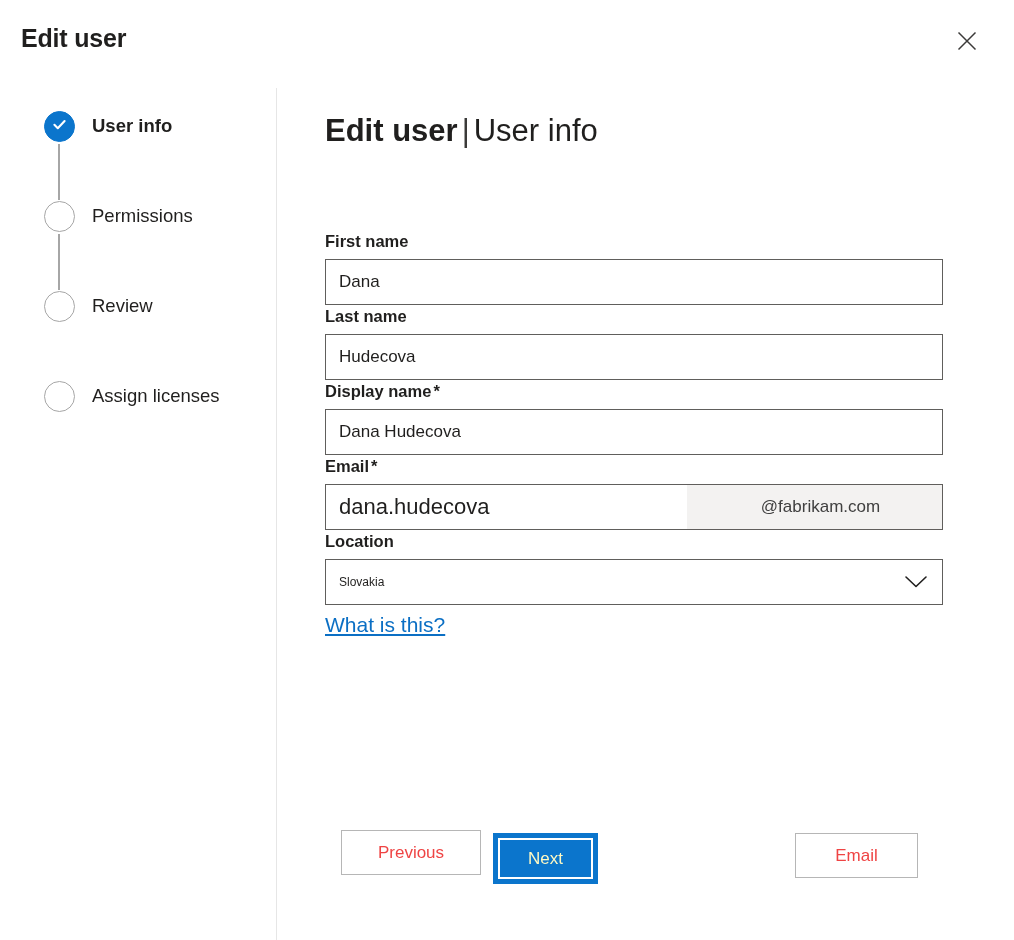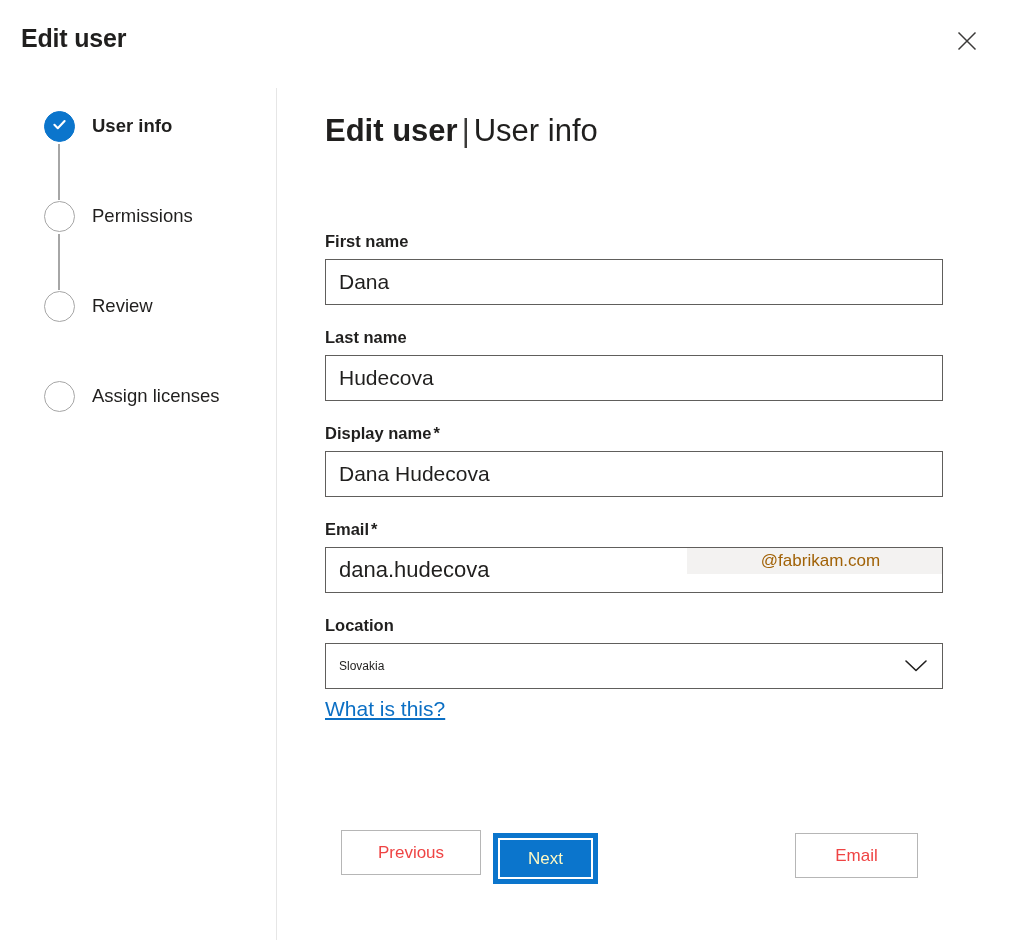--- a/index.html
+++ b/index.html
@@ -137,40 +137,40 @@
     padding: 0 4px;
   }
   .content-heading .heading-rest { font-weight: 400; }
 
   .form {
     position: absolute;
     left: 0;
     top: 230px;
     width: 618px;
   }
-  .field { margin-bottom: 21px; }
+  .field { }
   .field-label {
     font-size: 16.5px;
     font-weight: 600;
     line-height: 22px;
     color: #201f1e;
     margin-bottom: 7px;
     display: block;
   }
   .required-mark {
     font-weight: 600;
     padding-left: 2px;
   }
   .text-input {
     width: 618px;
     height: 46px;
     border: 1px solid #605e5c;
     background: #ffffff;
     font-family: "Liberation Sans", sans-serif;
-    font-size: 21px;
+    font-size: 17px;
     color: #201f1e;
     padding: 8px 13px;
     outline: none;
     display: block;
   }
 
   
   .email-row {
     display: flex;
     width: 618px;
@@ -185,27 +185,27 @@
     border: none;
     background: transparent;
     font-family: "Liberation Sans", sans-serif;
     font-size: 22px;
     color: #201f1e;
     padding: 0 13px;
     outline: none;
   }
   .email-suffix {
     flex: 1 1 auto;
-    height: 26px;
+    height: 44px;
     background: #f3f2f1;
     display: flex;
     align-items: center;
     justify-content: center;
     font-size: 17px;
-    color: #a16207;
+    color: #404040;
     padding-left: 12px;
   }
 
   
   .select-wrap {
     position: relative;
     width: 618px;
     height: 46px;
     border: 1px solid #605e5c;
     background: #ffffff;

